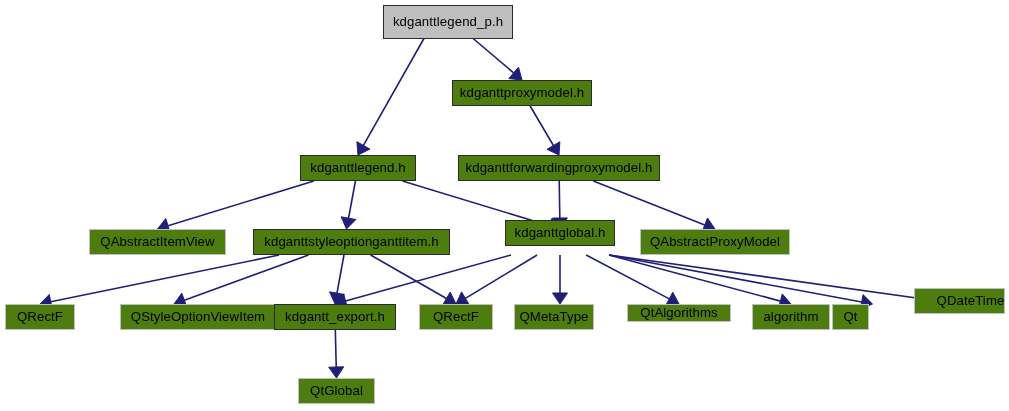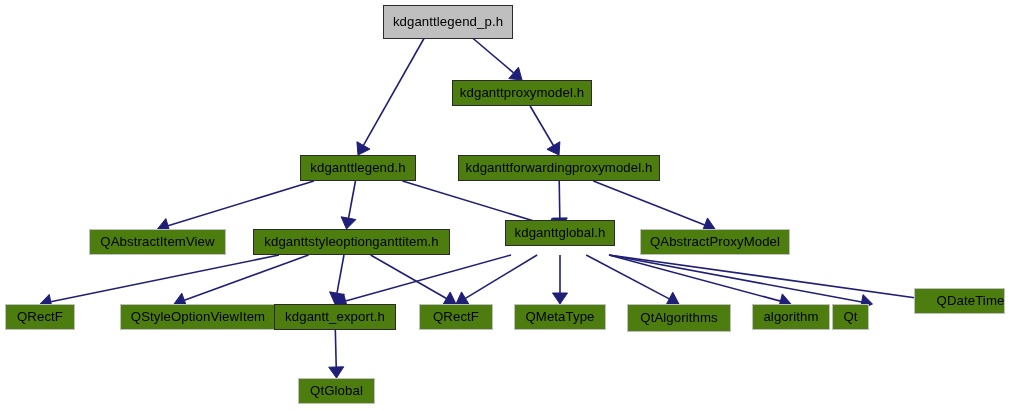--- a/index.html
+++ b/index.html
@@ -163,24 +163,24 @@
       </div>
       <div class="node-box external" style="left: 96px; top: 304px; width: 156px; height: 26px; margin-left: 24px;">
         <span class="node-label">QStyleOptionViewItem</span>
       </div>
       <div class="node-box internal" style="left: 274px; top: 304px; width: 122px; height: 26px;">
         <span class="node-label">kdgantt_export.h</span>
       </div>
       <div class="node-box external" style="left: 419px; top: 304px; width: 74px; height: 26px;">
         <span class="node-label">QRectF</span>
       </div>
-      <div class="node-box external" style="left: 514px; top: 304px; width: 92px; height: 26px;">
+      <div class="node-box external" style="left: 514px; top: 304px; width: 80px; height: 26px;">
         <span class="node-label">QMetaType</span>
       </div>
-      <div class="node-box external" style="left: 627px; top: 304px; width: 104px; height: 28px; align-items: center;">
+      <div class="node-box external" style="left: 627px; top: 304px; width: 104px; height: 18px; align-items: center;">
         <span class="node-label">QtAlgorithms</span>
       </div>
       <div class="node-box external" style="left: 752px; top: 304px; width: 78px; height: 26px;">
         <span class="node-label">algorithm</span>
       </div>
       <div class="node-box external" style="left: 832px; top: 304px; width: 37px; height: 26px;">
         <span class="node-label">Qt</span>
       </div>
       <div class="node-box external" style="left: 914px; top: 288px; width: 91px; height: 26px; padding-left: 22px;">
         <span class="node-label">QDateTime</span>

